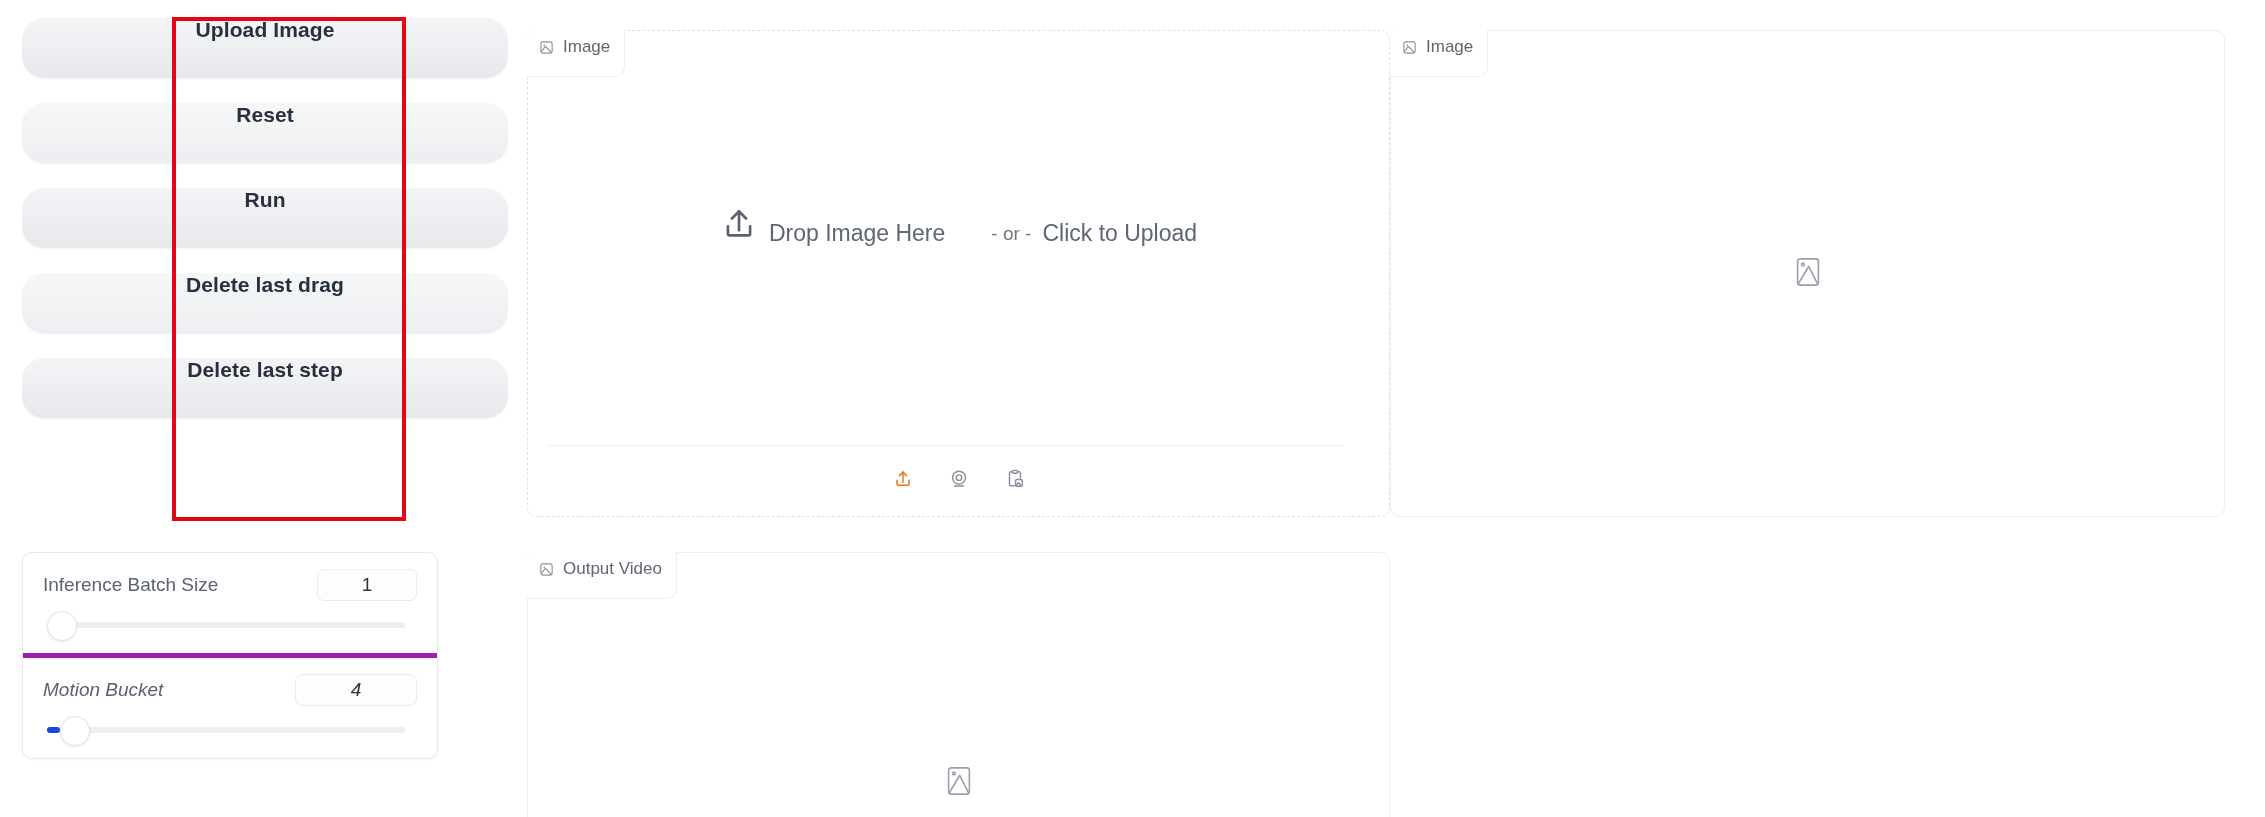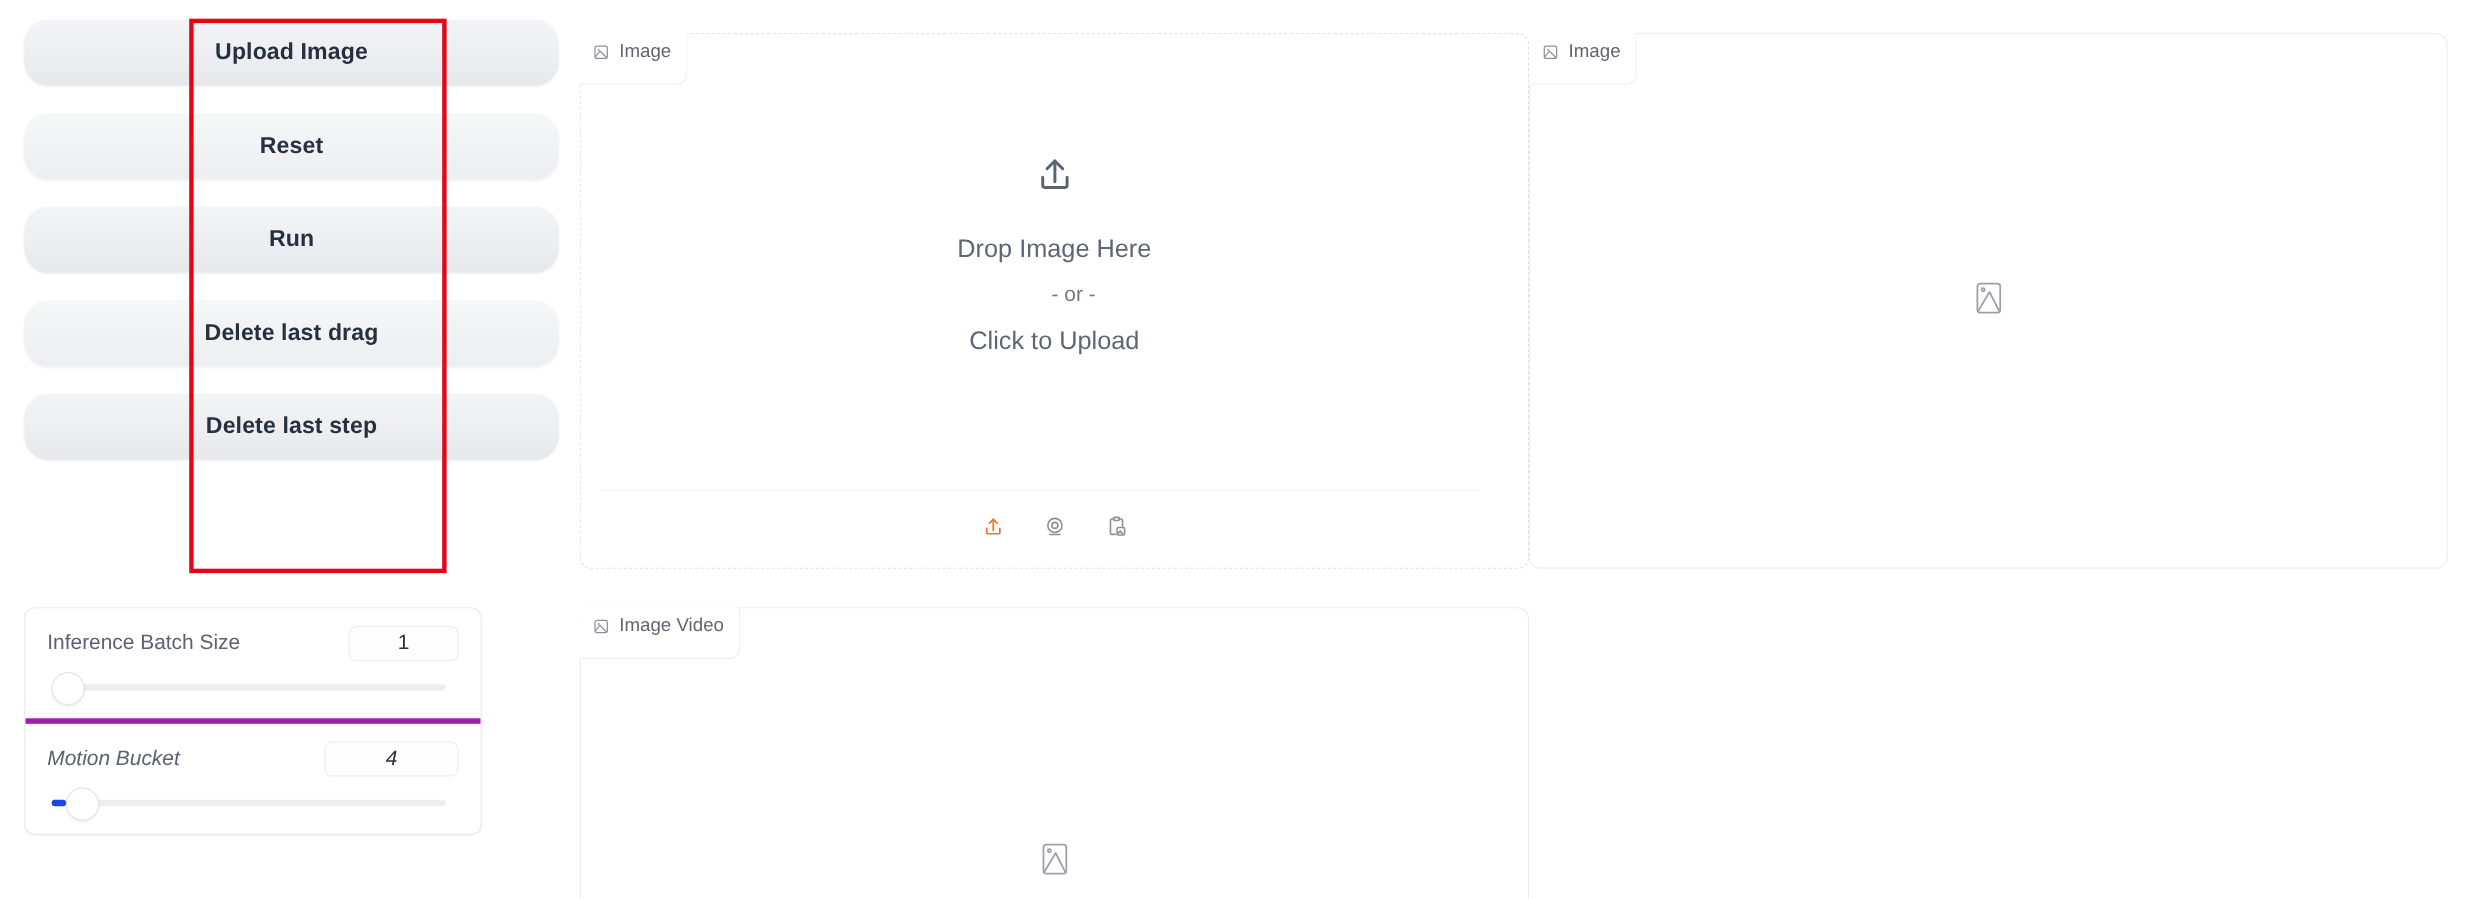--- a/index.html
+++ b/index.html
@@ -39,21 +39,21 @@
     border: none;
     border-radius: 22px;
     background: linear-gradient(to bottom, #f3f4f6 0%, #eceef1 55%, #e6e8ec 100%);
     box-shadow: 0 1px 2px rgba(16,24,40,0.06);
     color: #27303f;
     font-family: "Liberation Sans", sans-serif;
     font-size: 21px;
     font-weight: bold;
     letter-spacing: .1px;
     display: flex;
-    align-items: center;
+    align-items: flex-start;
     justify-content: center;
     cursor: pointer;
     padding: 0;
   }
   .action-button:nth-child(even) {
     background: linear-gradient(to bottom, #f6f7f8 0%, #f1f2f4 55%, #eceef1 100%);
   }
 
   
   #slider-card {
@@ -182,21 +182,20 @@
     top: 30px;
     width: 863px;
     height: 487px;
   }
   #upload-dropzone {
     position: absolute;
     left: 0; right: 0;
     top: 0;
     bottom: 80px;
     display: flex;
-    flex-direction: column;
     align-items: center;
     justify-content: center;
     gap: 11px;
     cursor: pointer;
   }
   #upload-arrow-icon { margin-bottom: 16px; }
   .drop-text {
     font-size: 23px;
     color: #5e6573;
     font-family: "Liberation Sans", sans-serif;
@@ -408,21 +407,21 @@
 
   <div class="panel panel-solid" id="output-video-panel">
     <div class="panel-tag">
       <span class="tag-icon">
         <svg width="15" height="15" viewBox="0 0 20 20" fill="none" stroke="#8b919c" stroke-width="1.5">
           <rect x="2.5" y="2.5" width="15" height="15" rx="2.5"></rect>
           <circle cx="7" cy="7" r="1.1" fill="#8b919c" stroke="none"></circle>
           <path d="M3 15.5 L8.5 8.5 L17 17" stroke-linejoin="round"></path>
         </svg>
       </span>
-      <span>Image Video</span>
+      <span>Output Video</span>
     </div>
     <div id="output-video-empty">
       <span>
         <svg width="26" height="30" viewBox="0 0 22 26" fill="none" stroke="#9ba1ab" stroke-width="1.4">
           <rect x="2" y="1.6" width="18" height="22.8" rx="2.2"></rect>
           <circle cx="6.6" cy="6.4" r="1.2"></circle>
           <path d="M2.6 23.2 L11.6 8.2 L19.4 23.6" stroke-linejoin="round"></path>
         </svg>
       </span>
     </div>

